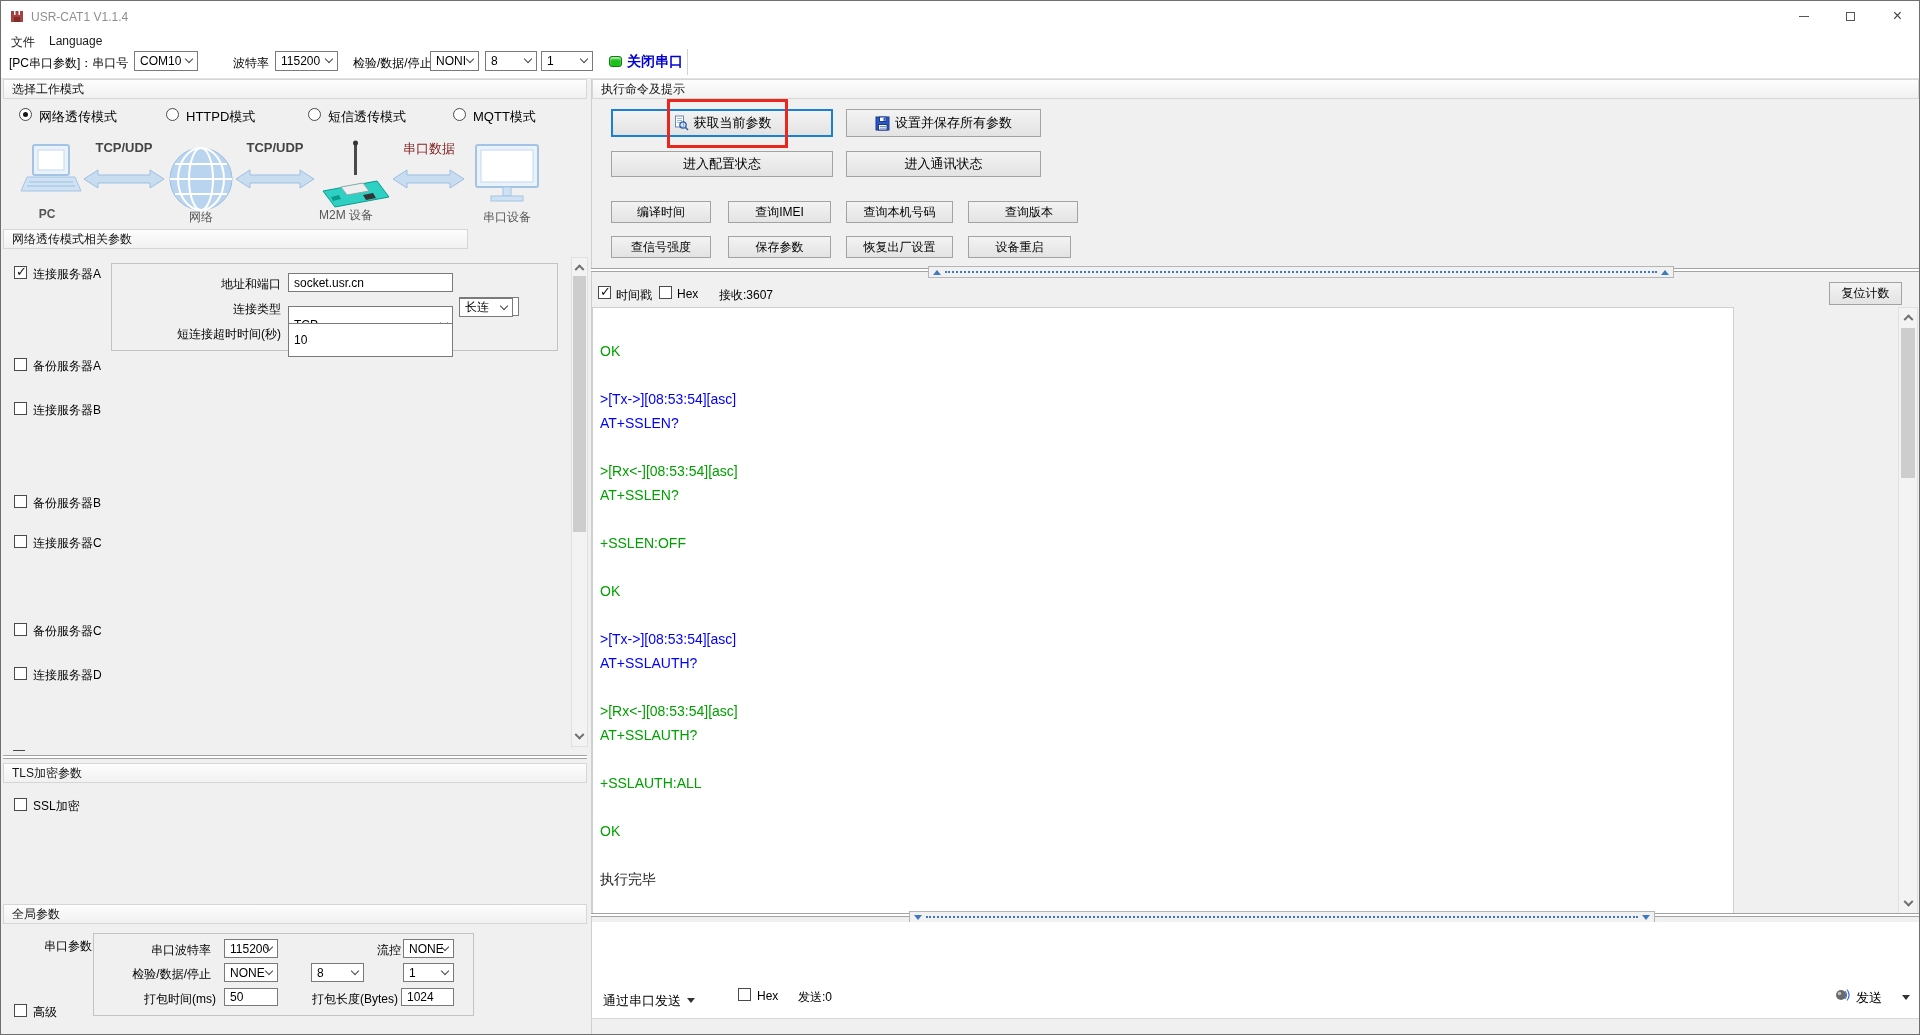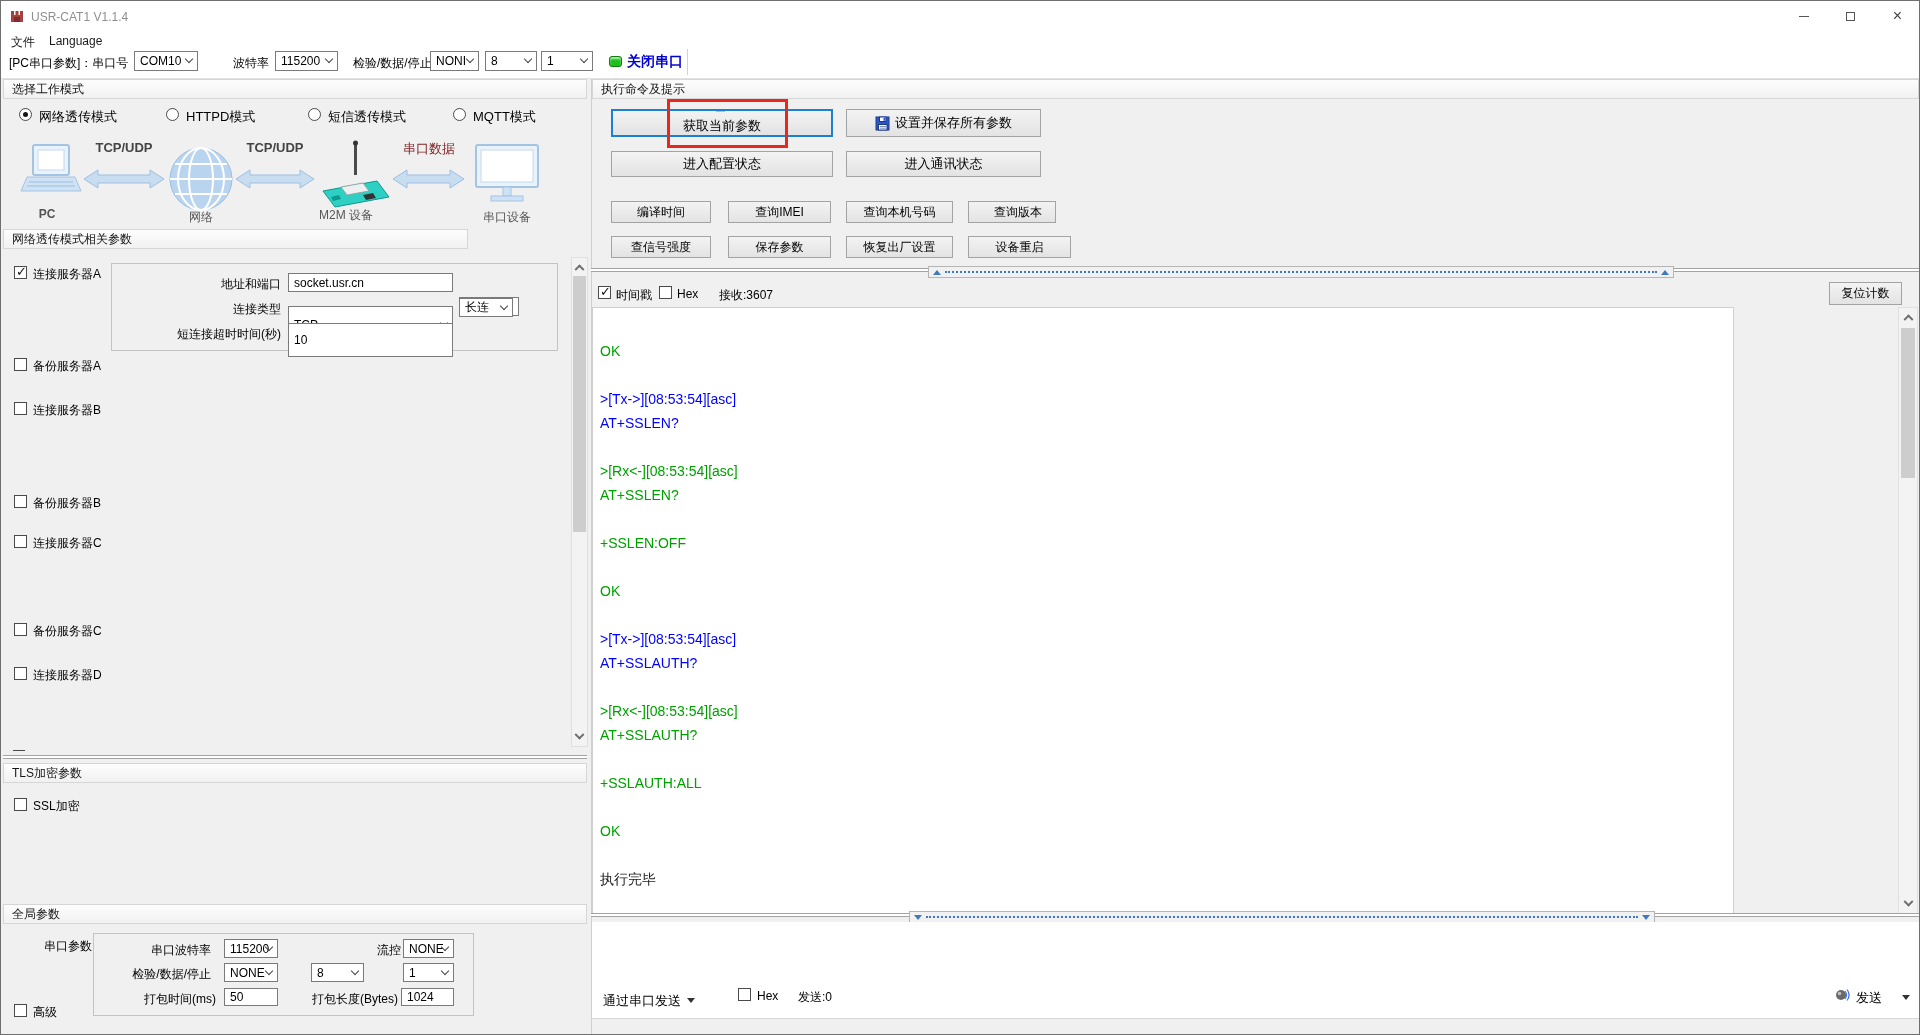--- a/index.html
+++ b/index.html
@@ -22,21 +22,21 @@
          display:flex;align-items:center;padding:0 5px;white-space:nowrap;overflow:hidden;}
   .cb{position:absolute;width:13px;height:13px;border:1px solid #4a4a4a;background:#fff;}
   .cb.checked::after{content:"\2713";position:absolute;left:1px;top:-3px;font-size:13px;color:#111;font-weight:bold;}
   .radio{position:absolute;width:13px;height:13px;border:1px solid #4a4a4a;border-radius:50%;background:#fff;}
   .radio.sel::after{content:"";position:absolute;left:3px;top:3px;width:5px;height:5px;border-radius:50%;background:#141414;}
   .hdr{position:absolute;height:20px;background:linear-gradient(#fdfdfd,#f1f1f1);
        border:1px solid #d6d6d6;display:flex;align-items:center;padding-left:8px;font-size:12px;color:#151515;}
   .btn{position:absolute;background:linear-gradient(#f3f3f3,#e3e3e3);border:1px solid #a3a3a3;
        display:flex;align-items:center;justify-content:center;font-size:13px;color:#000;gap:5px;}
   .btn.small{font-size:12px;}
-  .btn.focused{border:2px solid #1b7fd4;flex-direction:column;}
+  .btn.focused{border:2px solid #1b7fd4;}
   .annotation{position:absolute;border:3px solid #e8271f;z-index:50;}
   .led{position:absolute;width:13px;height:11px;background:#1cc01c;border:1px solid #0d7d0d;border-radius:3px;
        box-shadow:inset 0 2px 2px rgba(255,255,255,.65);}
   .closeport{position:absolute;font-size:14px;font-weight:bold;color:#0000d6;white-space:nowrap;}
   .vsep{position:absolute;width:1px;background:#d2d2d2;}
   .sunken{position:absolute;height:4px;background:#fff;border-top:1px solid #a3a3a3;border-bottom:1px solid #a3a3a3;}
   .grip{position:absolute;height:12px;border:1px solid #b5b5b5;background:#f1f1f1;
         display:flex;align-items:center;padding:0 4px;gap:4px;}
   .grip .dots{flex:1;height:0;border-top:2px dotted #3f79c0;}
   .tri-up{width:0;height:0;border-left:4px solid transparent;border-right:4px solid transparent;border-bottom:5px solid #3f79c0;}
@@ -302,21 +302,21 @@
 
   <div class="btn small" style="left:610px;top:200px;width:100px;height:22px;">
       <span>编译时间</span>
     </div>
   <div class="btn small" style="left:727px;top:200px;width:103px;height:22px;">
       <span>查询IMEI</span>
     </div>
   <div class="btn small" style="left:845px;top:200px;width:107px;height:22px;">
       <span>查询本机号码</span>
     </div>
-  <div class="btn small" style="left:967px;top:200px;width:88px;height:22px;padding-left:12px;">
+  <div class="btn small" style="left:967px;top:200px;width:110px;height:22px;padding-left:12px;">
       <span>查询版本</span>
     </div>
 
   <div class="btn small" style="left:610px;top:235px;width:100px;height:22px;">
       <span>查信号强度</span>
     </div>
   <div class="btn small" style="left:727px;top:235px;width:103px;height:22px;">
       <span>保存参数</span>
     </div>
   <div class="btn small" style="left:845px;top:235px;width:107px;height:22px;">

